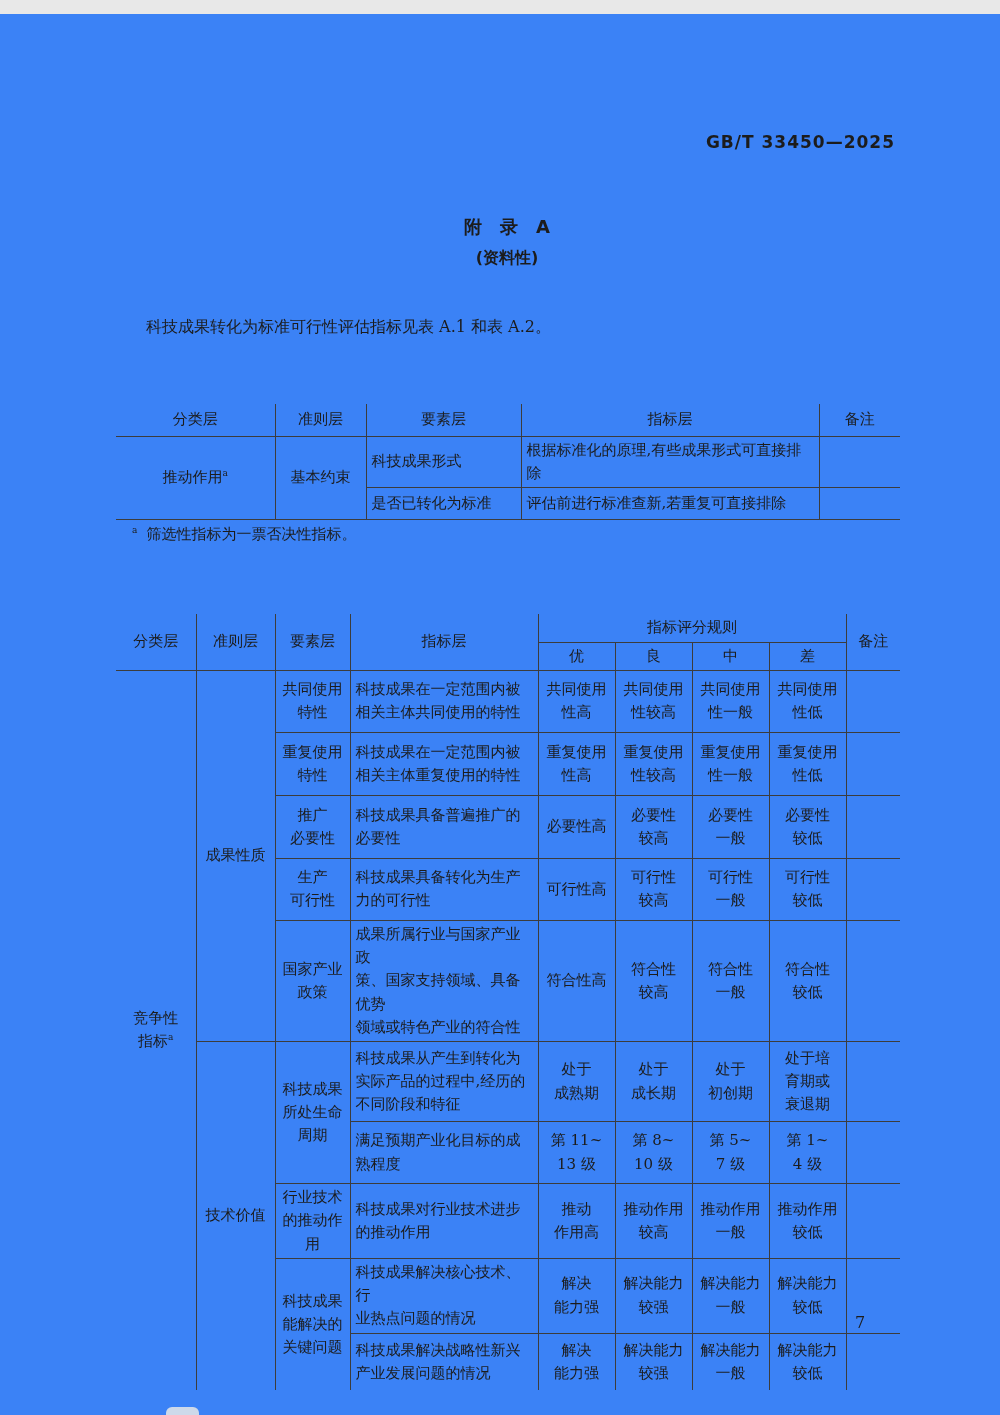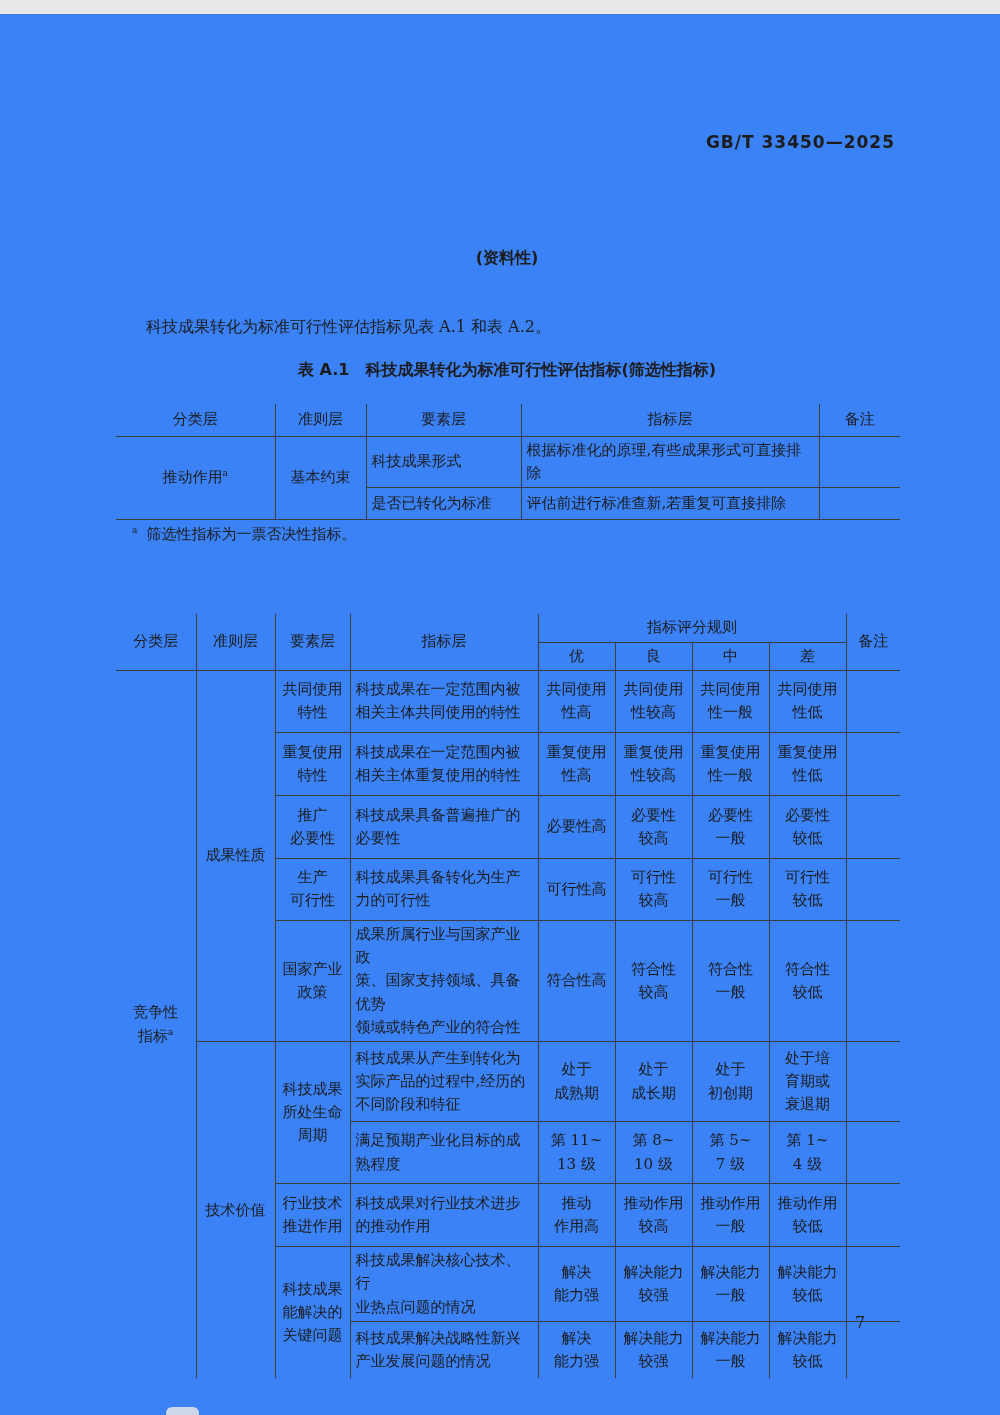--- a/index.html
+++ b/index.html
@@ -122,25 +122,25 @@
     letter-spacing: 0.5px;
   }
 </style>
 </head>
 <body>
 
 <div class="page">
 
   <div class="doc-code">GB/T 33450—2025</div>
 
+  <div class="centered appendix-title">附　录　A</div>
   <div class="centered appendix-subtitle">(资料性)</div>
 
   <p class="intro">科技成果转化为标准可行性评估指标见表 A.1 和表 A.2。</p>
 
-  <div class="centered caption caption-a1">表 A.1　科技成果转化为标准可行性评估指标(筛选性指标)</div>
 
   <table class="tbl tbl-a1">
     <colgroup>
       <col style="width:160px">
         <col style="width:91px">
         <col style="width:155px">
         <col style="width:298px">
         <col style="width:82px">
     </colgroup>
     <tbody>
@@ -300,21 +300,21 @@
       <td>第 8~
 10 级</td>
       <td>第 5~
 7 级</td>
       <td>第 1~
 4 级</td>
       <td></td>
     </tr>
     <tr style="height:63px">
       <td>行业技术
-推进作用</td>
+的推动作用</td>
       <td class="al">科技成果对行业技术进步
 的推动作用</td>
       <td>推动
 作用高</td>
       <td>推动作用
 较高</td>
       <td>推动作用
 一般</td>
       <td>推动作用
 较低</td>

